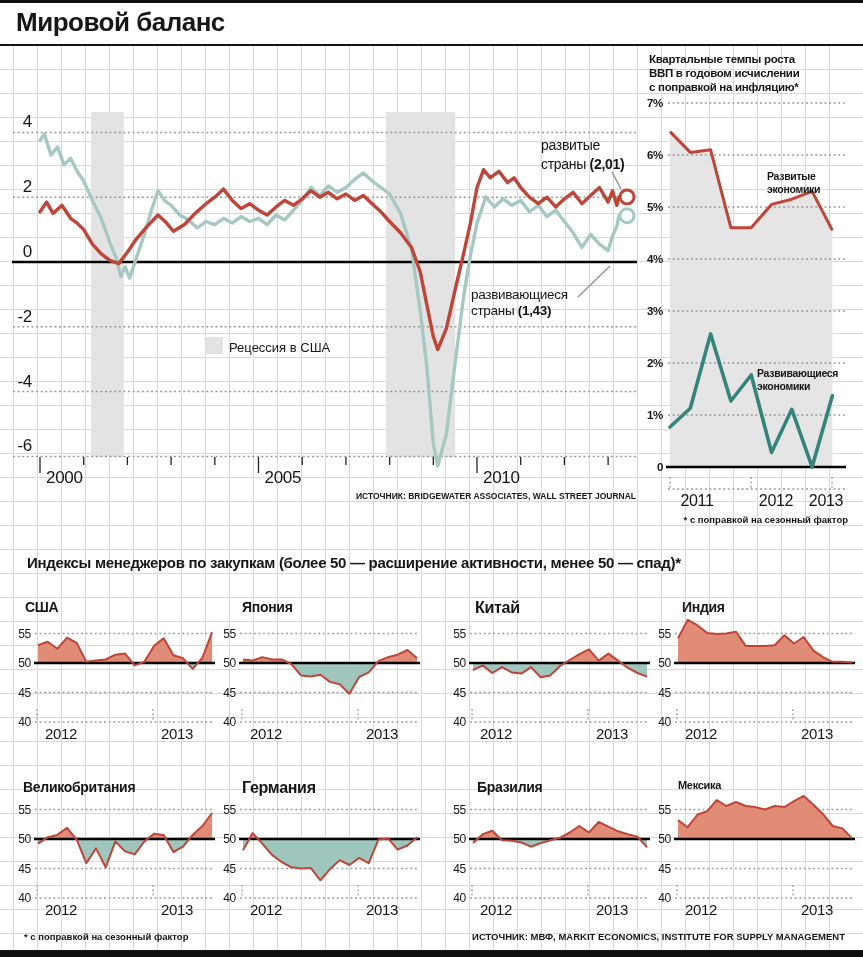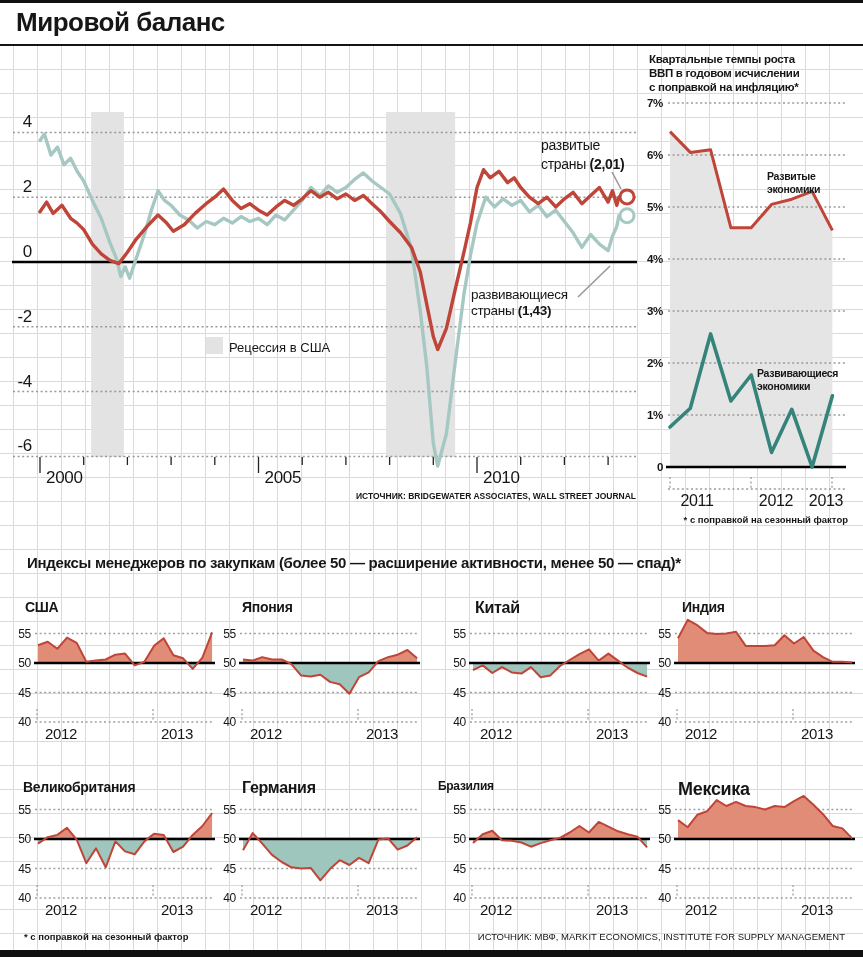--- a/index.html
+++ b/index.html
@@ -293,20 +293,20 @@
   <div class="abs right" style="left:640px;top:514px;width:208px;font-size:9.5px;font-weight:bold">* с поправкой на сезонный фактор</div>
 
   <div class="abs sub" style="left:27px;top:554px;font-size:15px">Индексы менеджеров по закупкам (более 50 — расширение активности, менее 50 — спад)*</div>
 
   <div class="abs sub" style="left:25px;top:599px;font-size:14px">США</div>
   <div class="abs sub" style="left:242px;top:599px;font-size:14px">Япония</div>
   <div class="abs sub" style="left:475px;top:599px;font-size:16px">Китай</div>
   <div class="abs sub" style="left:682px;top:599px;font-size:14px">Индия</div>
   <div class="abs sub" style="left:23px;top:779px;font-size:14px">Великобритания</div>
   <div class="abs sub" style="left:242px;top:779px;font-size:16px">Германия</div>
-  <div class="abs sub" style="left:438px;top:779px;font-size:12px">Бразилия</div>
-  <div class="abs sub" style="left:678px;top:779px;font-size:18px">Мексика</div>
+  <div class="abs sub" style="left:477px;top:779px;font-size:14px">Бразилия</div>
+  <div class="abs sub" style="left:678px;top:779px;font-size:11px">Мексика</div>
 
   <div class="abs" style="left:24px;top:931px;font-size:9.5px;font-weight:bold">* с поправкой на сезонный фактор</div>
-  <div class="abs right" style="left:400px;top:931px;width:445px;font-size:9.5px;font-weight:normal">ИСТОЧНИК: МВФ, MARKIT ECONOMICS, INSTITUTE FOR SUPPLY MANAGEMENT</div>
+  <div class="abs right" style="left:400px;top:931px;width:445px;font-size:9.5px;font-weight:bold">ИСТОЧНИК: МВФ, MARKIT ECONOMICS, INSTITUTE FOR SUPPLY MANAGEMENT</div>
 
   <div class="abs bar" style="top:950px;height:7px"></div>
 </div>
 
 </body></html>

